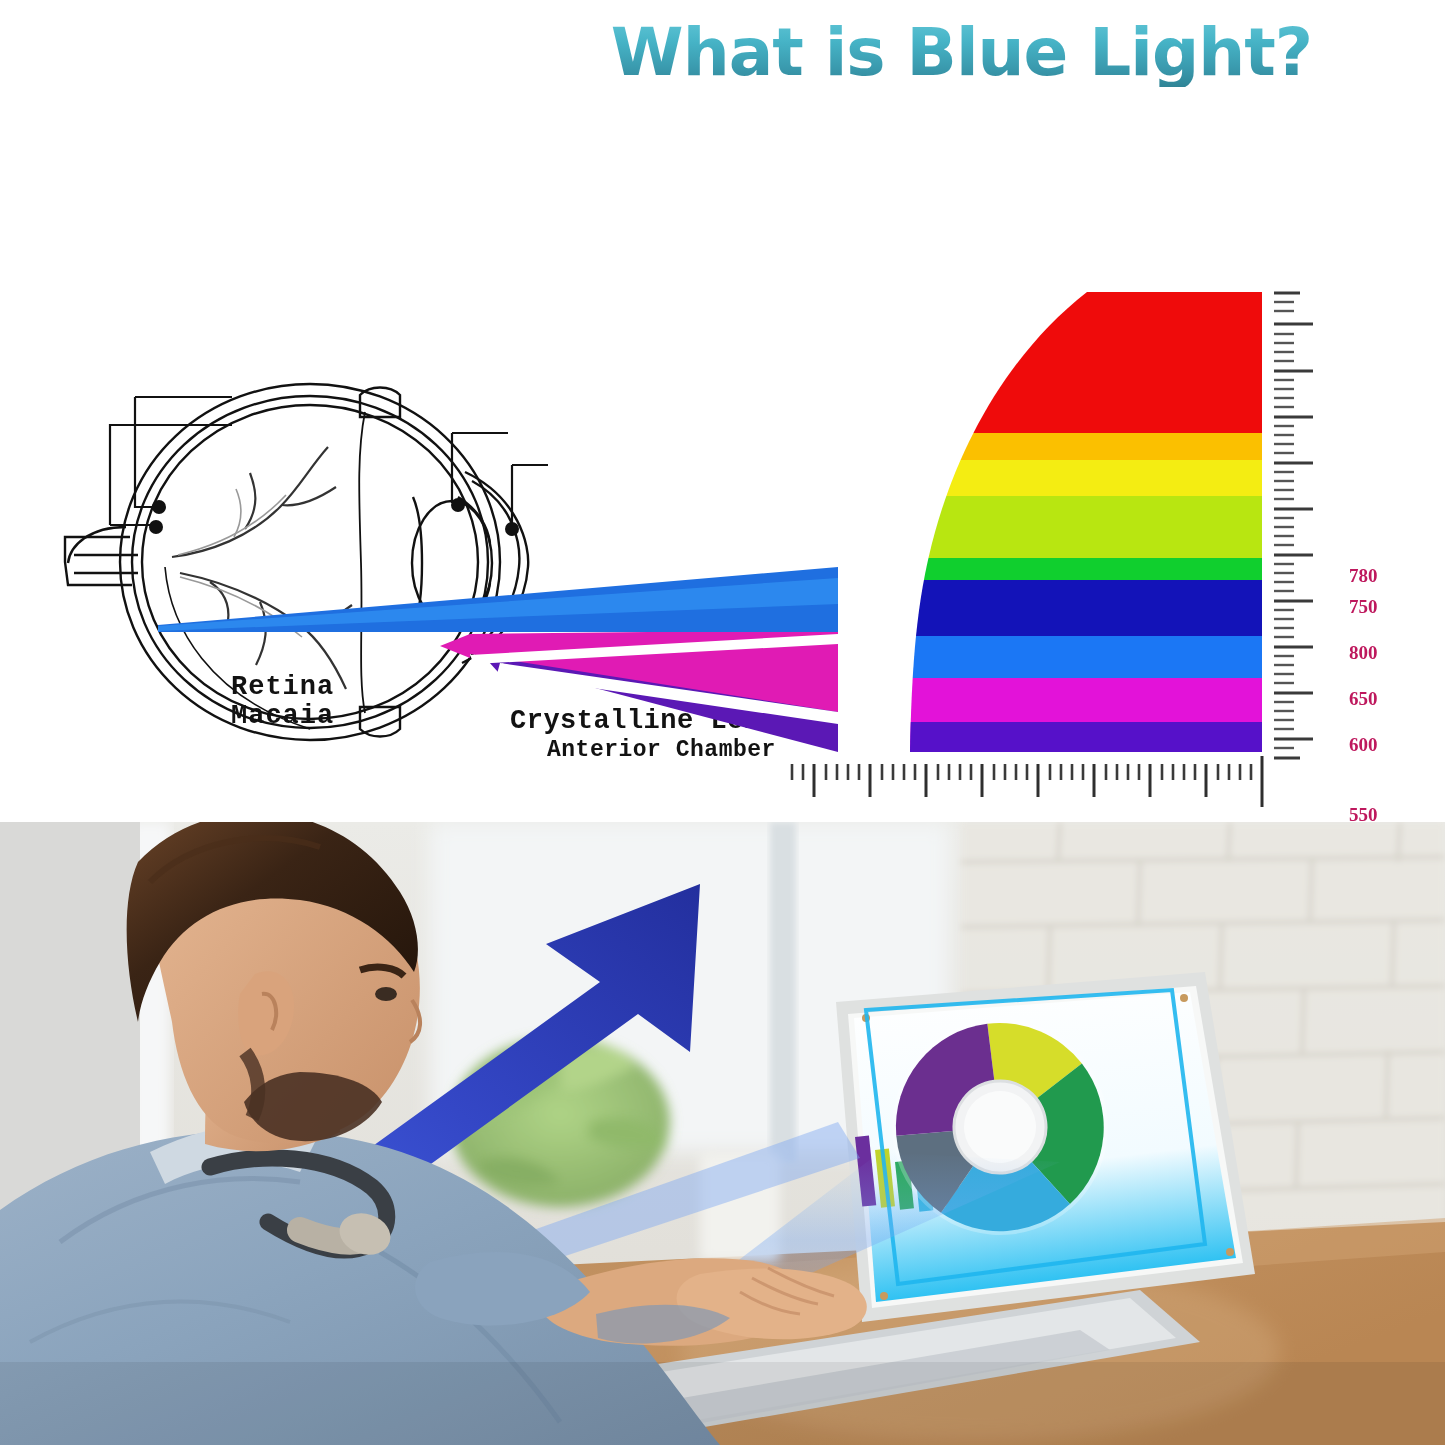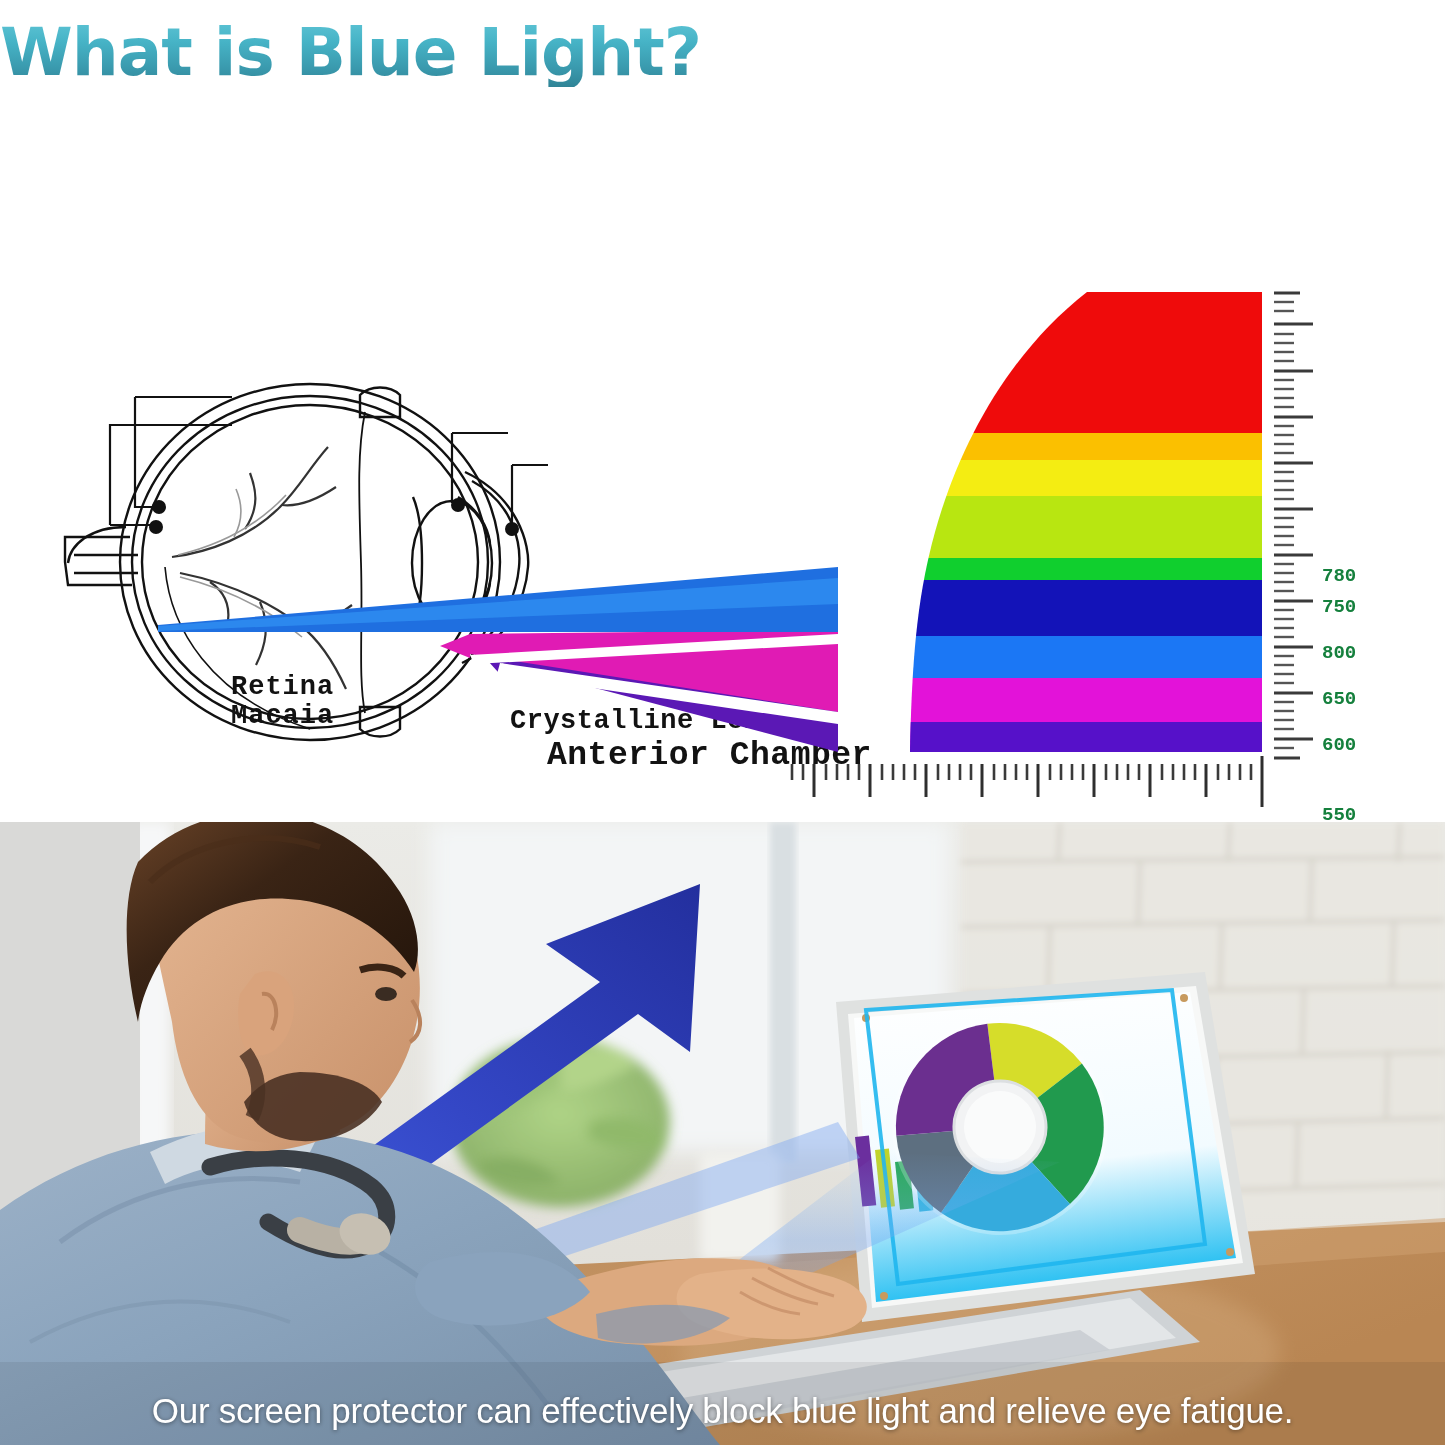--- a/index.html
+++ b/index.html
@@ -6,21 +6,21 @@
   body{
     width:1445px;height:1445px;overflow:hidden;
     background:#ffffff;
     font-family:"Liberation Sans", sans-serif;
   }
   .page{position:relative;width:1445px;height:1445px;overflow:hidden;background:#fff;}
 
   
   .header{position:absolute;left:0;top:0;width:1445px;height:282px;background:#fff;}
   .title{
-    position:absolute;left:0;top:18px;width:1312px;text-align:left;
+    position:absolute;left:0;top:18px;width:1312px;text-align:right;
     font-family:"DejaVu Sans","Liberation Sans",sans-serif;
     font-weight:bold;font-size:66px;letter-spacing:-1px;
     background:linear-gradient(180deg,#5fc5d6 0%,#46b3c6 35%,#3a9aae 72%,#2f8496 100%);
     -webkit-background-clip:text;background-clip:text;color:transparent;
     -webkit-text-fill-color:transparent;
     line-height:1.05;
   }
   .subtitle{
     position:absolute;left:155px;top:128px;width:1140px;
     font-family:"Liberation Sans",sans-serif;
@@ -36,34 +36,34 @@
   .eye-wrap svg{display:block;}
 
   .lbl{
     position:absolute;
     font-family:Liberation Mono, monospace;
     font-weight:bold;color:#121212;white-space:nowrap;
   }
   .lbl-retina{left:231px;top:390px;font-size:27px;letter-spacing:1px;}
   .lbl-macaia{left:231px;top:419px;font-size:27px;letter-spacing:1px;}
   .lbl-lens{left:510px;top:424px;font-size:27px;letter-spacing:0.5px;}
-  .lbl-anter{left:547px;top:455px;font-size:33px;letter-spacing:0.5px;text-align:center;}
+  .lbl-anter{left:547px;top:455px;font-size:23px;letter-spacing:0.5px;text-align:center;}
 
   .beam-lbl{
     position:absolute;font-family:"DejaVu Sans","Liberation Sans",sans-serif;
     font-weight:bold;color:#0a0a0a;white-space:nowrap;pointer-events:none;
   }
   .beam-blue{left:640px;top:624px;font-size:19px;transform:rotate(-1.2deg);}
   .beam-uv{left:652px;top:662px;font-size:19px;transform:rotate(-3.2deg);}
   .beam-uvc{left:645px;top:699px;font-size:19px;transform:rotate(-7deg);color:#111;}
 
   .scale-num{
     position:absolute;
-    font-family:Liberation Mono, monospace;
-    font-weight:bold;font-size:19px;color:#15803d;
+    font-family:Liberation Serif, serif;
+    font-weight:bold;font-size:19px;color:#be185d;margin-left:27px;
   }
   .vaxis-num{left:1322px;}
   .haxis-num{top:788px;}
 
   
   .photo{position:absolute;left:0;top:822px;width:1445px;height:623px;overflow:hidden;}
   .photo-bg{position:absolute;inset:0;}
 
   .caption{
     position:absolute;left:0;bottom:14px;width:1445px;text-align:center;
@@ -515,16 +515,15 @@
         <path d="M752 456 C774 468 796 478 818 482"></path>
         <path d="M768 446 C790 458 812 468 834 474"></path>
       </g>
 
       <path d="M430 440 C500 420 560 430 590 470 C560 502 490 512 440 496 C412 486 406 456 430 440 Z" fill="#8aa3bd"></path>
       <path d="M596 492 C650 478 700 480 730 496 C700 520 640 528 598 516 Z" fill="#8399b2" opacity=".7"></path>
 
       <rect x="0" y="540" width="1445" height="83" fill="#000000" opacity=".07"></rect>
     </svg>
 
-    <div class="caption">Our screen protector can effectively block blue light and relieve eye fatigue.</div>
   </div>
 
 </div>
 
 </body></html>

